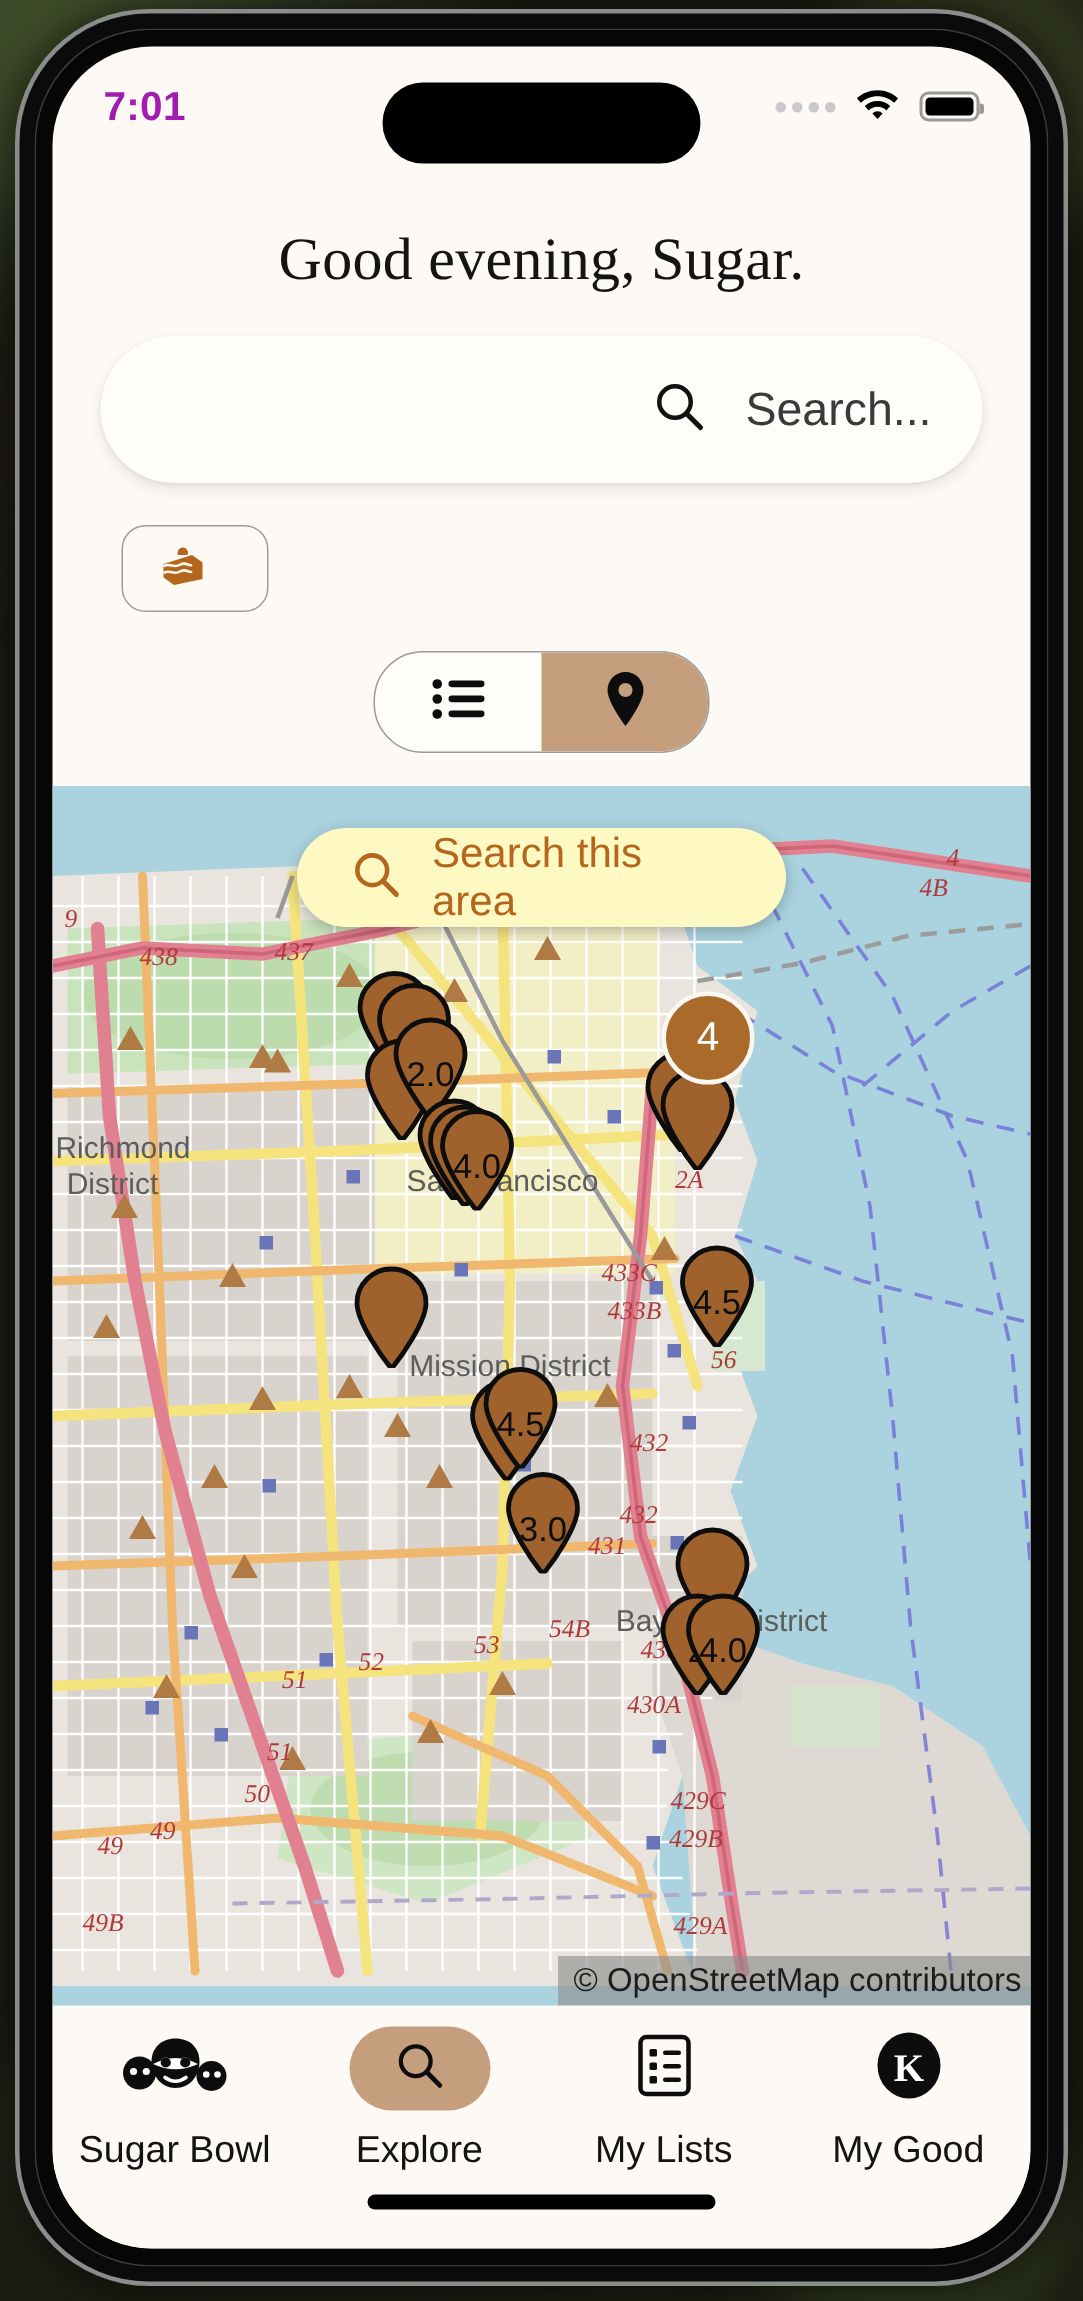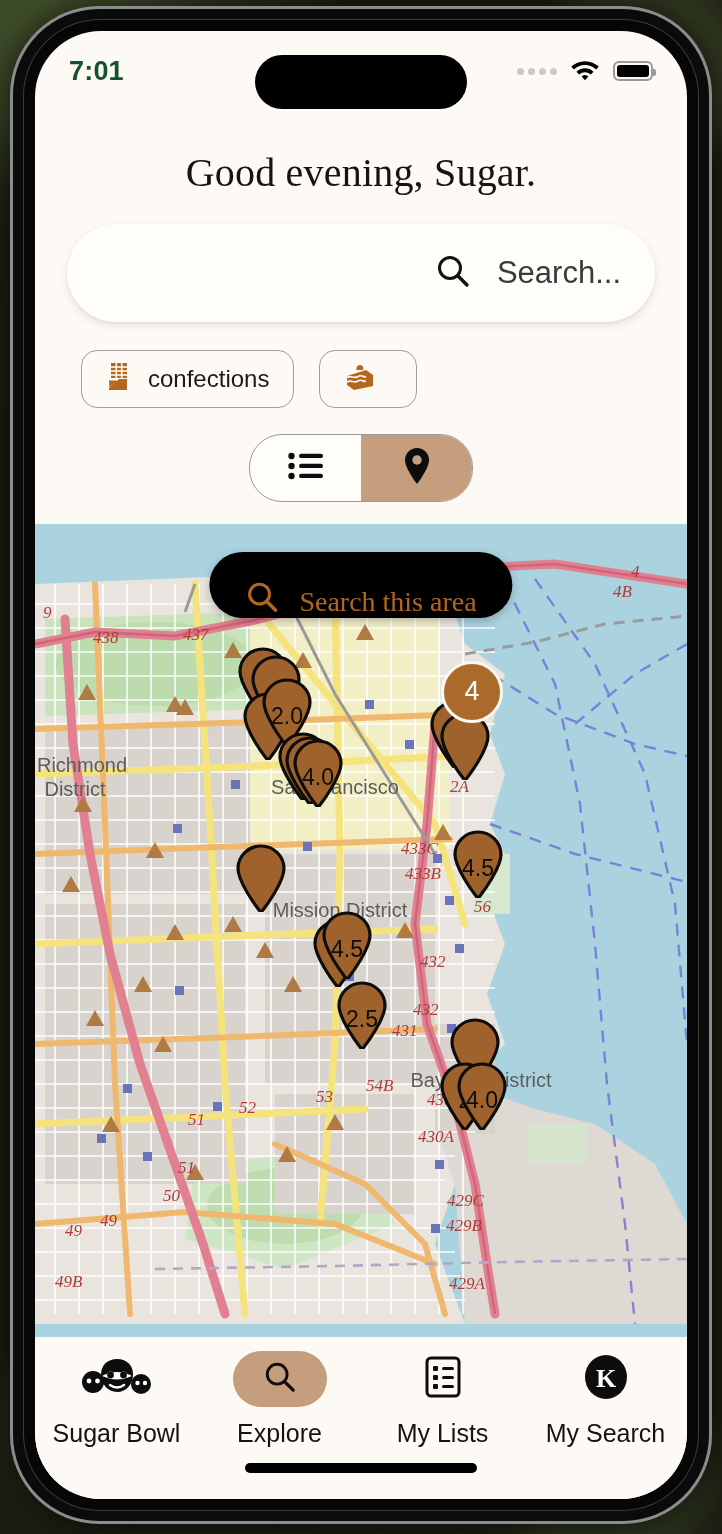--- a/index.html
+++ b/index.html
@@ -55,21 +55,21 @@
     flex-direction: column;
   }
 
   
   #statusbar {
     position: relative;
     height: 80px;
     flex: 0 0 80px;
     display: flex; align-items: center;
     padding: 0 34px;
-    color: #14532d;
+    color: #a21caf;
   }
   #clock { font-size: 27px; font-weight: 600; letter-spacing: .2px; }
   #dynamic-island {
     position: absolute;
     left: 50%; transform: translateX(-50%);
     top: 24px;
     width: 212px; height: 54px;
     background: #000; border-radius: 28px;
   }
   #status-right {
@@ -152,27 +152,26 @@
     margin-top: 22px;
     overflow: hidden;
     background: #aad3df;
   }
   #map-canvas { position: absolute; inset: 0; }
   #search-area-btn {
     position: absolute;
     left: 50%; transform: translateX(-50%);
     top: 28px;
     height: 66px;
-    background: #000000;
+    background: #fef9c3;
     border-radius: 33px;
-    display: flex; align-items: flex-end; gap: 20px;
+    display: flex; align-items: center; gap: 20px;
     padding: 0 36px;
     box-shadow: 0 3px 10px rgba(0,0,0,.24);
     z-index: 40;
-    font-family: Liberation Serif, serif;
   }
   #search-area-btn .lbl { font-size: 28px; color: #b4661c; }
 
   .pin {
     position: absolute;
     width: 54px; height: 68px;
     transform: translate(-50%, -100%);
     z-index: 20;
   }
   .pin svg { display: block; width: 100%; height: 100%; }
@@ -279,38 +278,20 @@
         <span>
           <svg width="36" height="36" viewBox="0 0 36 36">
             <circle cx="15" cy="15" r="10.5" fill="none" stroke="#111" stroke-width="3"></circle>
             <line x1="22.8" y1="22.8" x2="32" y2="32" stroke="#111" stroke-width="3.4" stroke-linecap="round"></line>
           </svg>
         </span>
         <span class="ph">Search...</span>
       </div>
 
       <div id="chips">
-        <div class="chip">
-          <span>
-            <svg width="26" height="30" viewBox="0 0 26 30">
-              <rect x="5" y="1" width="16" height="15" fill="#b4661c"></rect>
-              <g stroke="#fdf9f4" stroke-width="1.6">
-                <line x1="10.3" y1="1" x2="10.3" y2="16"></line>
-                <line x1="15.7" y1="1" x2="15.7" y2="16"></line>
-                <line x1="5" y1="5" x2="21" y2="5"></line>
-                <line x1="5" y1="9" x2="21" y2="9"></line>
-                <line x1="5" y1="13" x2="21" y2="13"></line>
-              </g>
-              <path d="M3 17 L21 17 L21 28 L3 28 Z" fill="#b4661c"></path>
-              <path d="M3 17 L13 17 L3 26 Z" fill="#fdf9f4"></path>
-              <path d="M3 18.5 L11.5 18.5 L3.5 25.5 Z" fill="#b4661c"></path>
-            </svg>
-          </span>
-          <span class="lbl">confections</span>
-        </div>
         <div class="chip">
           <span>
             <svg width="32" height="30" viewBox="0 0 32 30">
               <path d="M16 3 C13 3 12 6 12.5 8 L19 8 C20 6 18.5 3 16 3 Z" fill="#b4661c"></path>
               <path d="M3 14 L22 8 L29 13 L29 24 L10 28 L3 23 Z" fill="#b4661c"></path>
               <path d="M3 15.5 C7 13 10 17 14 14.5 C18 12 20 16 22 14.5" fill="none" stroke="#fdf9f4" stroke-width="1.7"></path>
               <path d="M3 20 C7 17.5 10 21.5 14 19 C18 16.5 20 20.5 22 19" fill="none" stroke="#fdf9f4" stroke-width="1.7"></path>
             </svg>
           </span>
           <span class="lbl"></span>
@@ -632,21 +613,21 @@
             <div class="pin" style="left: 47.8528%; top: 56%;">
               <svg viewBox="0 0 54 68">
                 <path d="M27 2C14.3 2 4 12.1 4 24.6c0 13.3 18.2 37.8 21.2 41.6a2.3 2.3 0 0 0 3.6 0C31.8 62.4 50 37.9 50 24.6 50 12.1 39.7 2 27 2z" fill="#a0622d" stroke="#0d0d0d" stroke-width="3.2"></path>
               </svg>
               <div class="rating">4.5</div>
             </div>
             <div class="pin" style="left: 50.1534%; top: 64.625%;">
               <svg viewBox="0 0 54 68">
                 <path d="M27 2C14.3 2 4 12.1 4 24.6c0 13.3 18.2 37.8 21.2 41.6a2.3 2.3 0 0 0 3.6 0C31.8 62.4 50 37.9 50 24.6 50 12.1 39.7 2 27 2z" fill="#a0622d" stroke="#0d0d0d" stroke-width="3.2"></path>
               </svg>
-              <div class="rating">2.5</div>
+              <div class="rating">3.0</div>
             </div>
             <div class="pin" style="left: 67.4847%; top: 69.125%;">
               <svg viewBox="0 0 54 68">
                 <path d="M27 2C14.3 2 4 12.1 4 24.6c0 13.3 18.2 37.8 21.2 41.6a2.3 2.3 0 0 0 3.6 0C31.8 62.4 50 37.9 50 24.6 50 12.1 39.7 2 27 2z" fill="#a0622d" stroke="#0d0d0d" stroke-width="3.2"></path>
               </svg>
             </div>
             <div class="pin" style="left: 65.9509%; top: 74.5%;">
               <svg viewBox="0 0 54 68">
                 <path d="M27 2C14.3 2 4 12.1 4 24.6c0 13.3 18.2 37.8 21.2 41.6a2.3 2.3 0 0 0 3.6 0C31.8 62.4 50 37.9 50 24.6 50 12.1 39.7 2 27 2z" fill="#a0622d" stroke="#0d0d0d" stroke-width="3.2"></path>
               </svg>
@@ -654,20 +635,21 @@
             </div>
             <div class="pin" style="left: 68.5583%; top: 74.5%;">
               <svg viewBox="0 0 54 68">
                 <path d="M27 2C14.3 2 4 12.1 4 24.6c0 13.3 18.2 37.8 21.2 41.6a2.3 2.3 0 0 0 3.6 0C31.8 62.4 50 37.9 50 24.6 50 12.1 39.7 2 27 2z" fill="#a0622d" stroke="#0d0d0d" stroke-width="3.2"></path>
               </svg>
               <div class="rating">4.0</div>
             </div>
             <div class="cluster" style="left: 67.0245%; top: 20.625%;">4</div>
           </div>
 
+        <div id="attribution">© OpenStreetMap contributors</div>
       </div>
 
       <div id="tabbar">
         <div class="tab">
           <div class="icon-wrap">
             <span>
               <svg width="74" height="42" viewBox="0 0 74 42">
                 <g fill="#0d0d0d">
                   <circle cx="13" cy="26" r="11"></circle>
                   <circle cx="61" cy="28" r="10"></circle>
@@ -724,20 +706,20 @@
         </div>
         <div class="tab">
           <div class="icon-wrap">
             <span>
               <svg width="46" height="46" viewBox="0 0 46 46">
                 <ellipse cx="23" cy="23" rx="21" ry="22" fill="#0d0d0d"></ellipse>
                 <text x="23" y="33" text-anchor="middle" fill="#fff" font-family="Liberation Serif, serif" font-size="26" font-weight="bold">K</text>
               </svg>
             </span>
           </div>
-          <div class="tlbl">My Search</div>
+          <div class="tlbl">My Good</div>
         </div>
       </div>
 
       <div id="home-indicator"></div>
     </div>
   </div>
 </div>
 
 </body></html>

